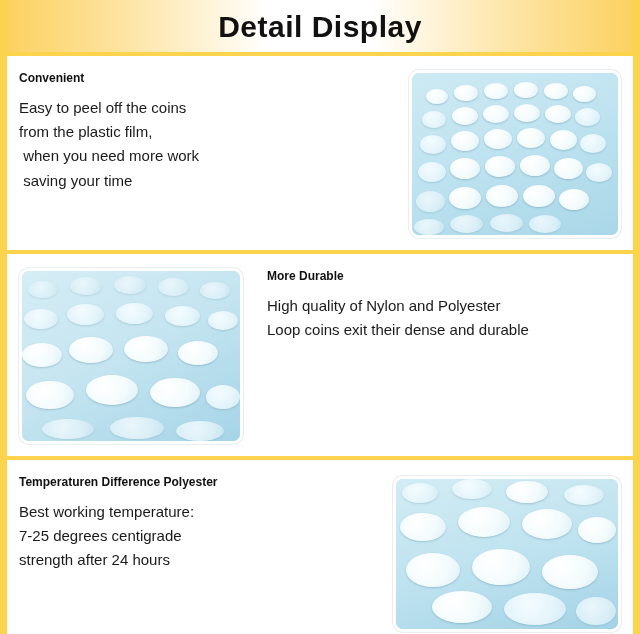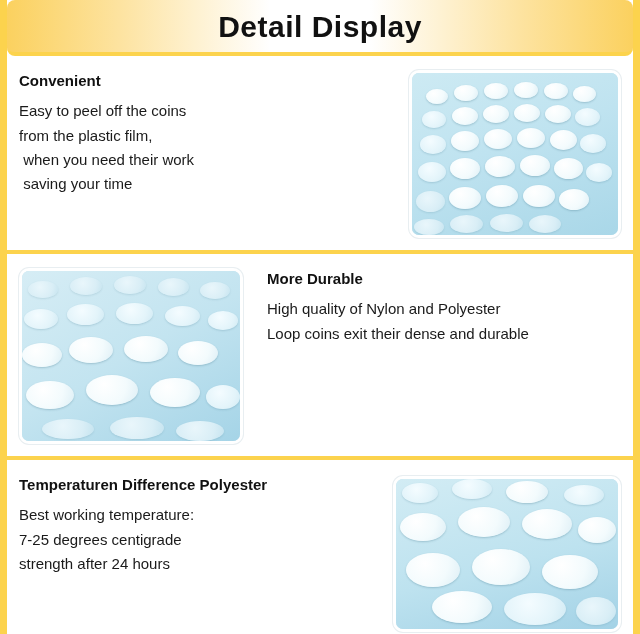--- a/index.html
+++ b/index.html
@@ -24,21 +24,20 @@
   }
   
   .header {
     position: relative;
     height: 52px;
     background: linear-gradient(90deg, #fbd15f 0%, #fde3a0 18%, #ffffff 42%, #ffffff 58%, #fde3a0 82%, #fbd15f 100%);
     border-bottom: 4px solid #fcd34d;
     display: flex;
     align-items: center;
     justify-content: center;
-    border-radius: 8px;
   }
   .header-title {
     font-size: 30px;
     font-weight: bold;
     color: #111111;
     letter-spacing: 0.5px;
     line-height: 1;
     margin-top: 2px;
   }
   
@@ -64,21 +63,21 @@
     flex: 1 1 auto;
     padding: 16px 12px 10px 12px;
     box-sizing: border-box;
   }
   .sec-img-wrap {
     flex: 0 0 auto;
     padding: 14px 12px 12px 12px;
     box-sizing: border-box;
   }
   .sec-title {
-    font-size: 15px;
+    font-size: 12px;
     font-weight: bold;
     color: #111111;
     margin: 0 0 10px 0;
     line-height: 1.15;
   }
   .sec-line {
     font-size: 15px;
     color: #1a1a1a;
     line-height: 1.62;
     margin: 0;
@@ -171,21 +170,21 @@
           <div class="coin dim" style="left:2px;   top:146px; width:30px; height:16px;"></div>
           <div class="coin dim" style="left:38px;  top:142px; width:33px; height:18px;"></div>
           <div class="coin dim" style="left:78px;  top:141px; width:33px; height:18px;"></div>
           <div class="coin dim" style="left:117px; top:142px; width:32px; height:18px;"></div>
         </div>
       </div>
       <div class="sec-text">
         <div class="sec-title">Convenient</div>
         <p class="sec-line">Easy to peel off the coins</p>
         <p class="sec-line">from the plastic film,</p>
-        <p class="sec-line"> when you need their work</p>
+        <p class="sec-line"> when you need more work</p>
         <p class="sec-line"> saving your time</p>
       </div>
     </div>
   </div>
 
   <div class="divider"></div>
 
   <div class="section">
     <div class="sec-row">
       <div class="sec-img-wrap">

